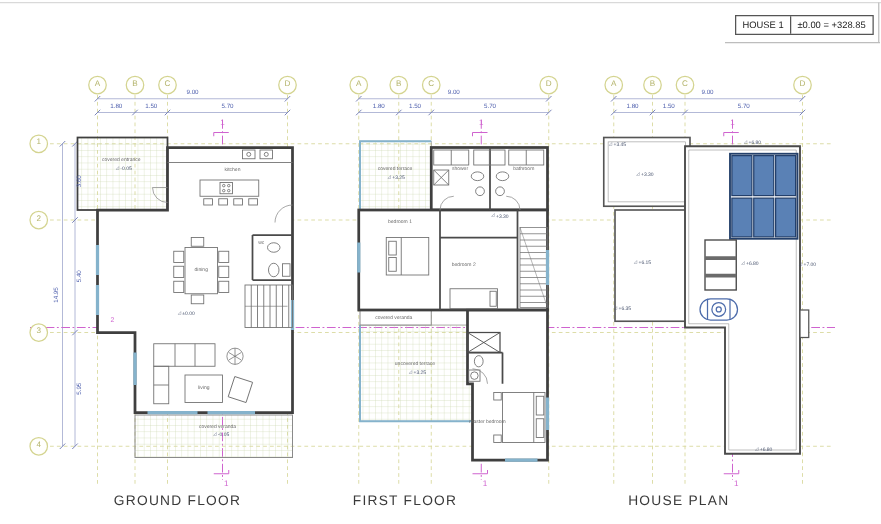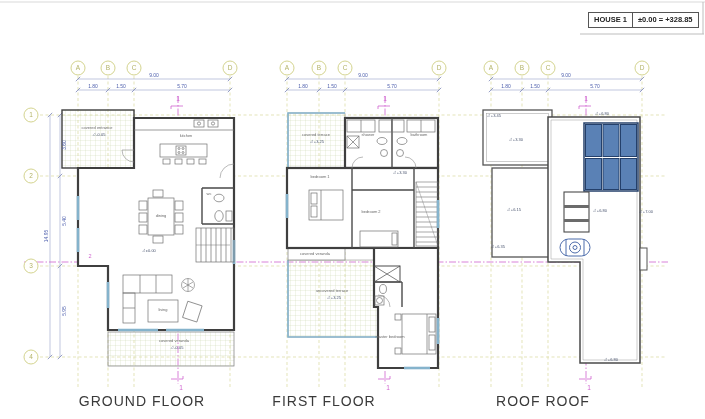--- a/index.html
+++ b/index.html
@@ -12,25 +12,25 @@
       white-space:nowrap;line-height:1;display:flex;align-items:center;gap:1px;}
   .flag{font-size:3.5px;color:#49546e;}
   .dim{position:absolute;transform:translate(-50%,-50%);font-size:5px;color:#5061ae;
       white-space:nowrap;line-height:1;}
   .vdim{transform:translate(-50%,-50%) rotate(-90deg);}
   .bub{position:absolute;width:13px;height:13px;border-radius:50%;border:1px solid #d4d490;
       color:#b3b369;font-size:6.5px;display:flex;align-items:center;justify-content:center;
       transform:translate(-50%,-50%);background:#fffffd;line-height:1;}
   .sec{position:absolute;transform:translate(-50%,-50%);font-size:6.5px;color:#cf63cf;
       line-height:1;white-space:nowrap;}
-  .ttl{position:absolute;transform:translate(-50%,-50%);font-size:14px;color:#3a3a3a;
+  .ttl{position:absolute;transform:translate(-50%,-50%);font-size:11px;color:#3a3a3a;
       letter-spacing:1px;white-space:nowrap;}
   .tb{position:absolute;left:588px;top:12px;display:flex;border:1px solid #555;
       font-size:7.5px;color:#222;background:#fff;line-height:1;}
-  .tb .cell{padding:3px 5px;white-space:nowrap;font-weight:bold;}
+  .tb .cell{padding:3px 5px;white-space:nowrap;}
   .tb .cell+.cell{border-left:1px solid #555;}
 </style>
 </head>
 <body>
 
 <svg class="abs" width="705" height="419" viewBox="0 0 705 419" style="left:0;top:0;">
   <defs>
     <pattern id="tiles" width="5" height="5" patternUnits="userSpaceOnUse">
       <path d="M5 0H0V5" fill="none" stroke="#ccd6ae" stroke-width="0.5"></path>
     </pattern>
@@ -460,13 +460,13 @@
     <span class="flag">◿</span>
     <span>+7.00</span>
   </div>
 <div class="lvl" style="left:611px;top:360px">
     <span class="flag">◿</span>
     <span>+6.80</span>
   </div>
 
 <div class="ttl" style="left:142px;top:401px">GROUND FLOOR</div>
 <div class="ttl" style="left:324px;top:401px">FIRST FLOOR</div>
-<div class="ttl" style="left:543px;top:401px">ROOF ROOF</div>
+<div class="ttl" style="left:543px;top:401px">HOUSE PLAN</div>
 
 </body></html>

